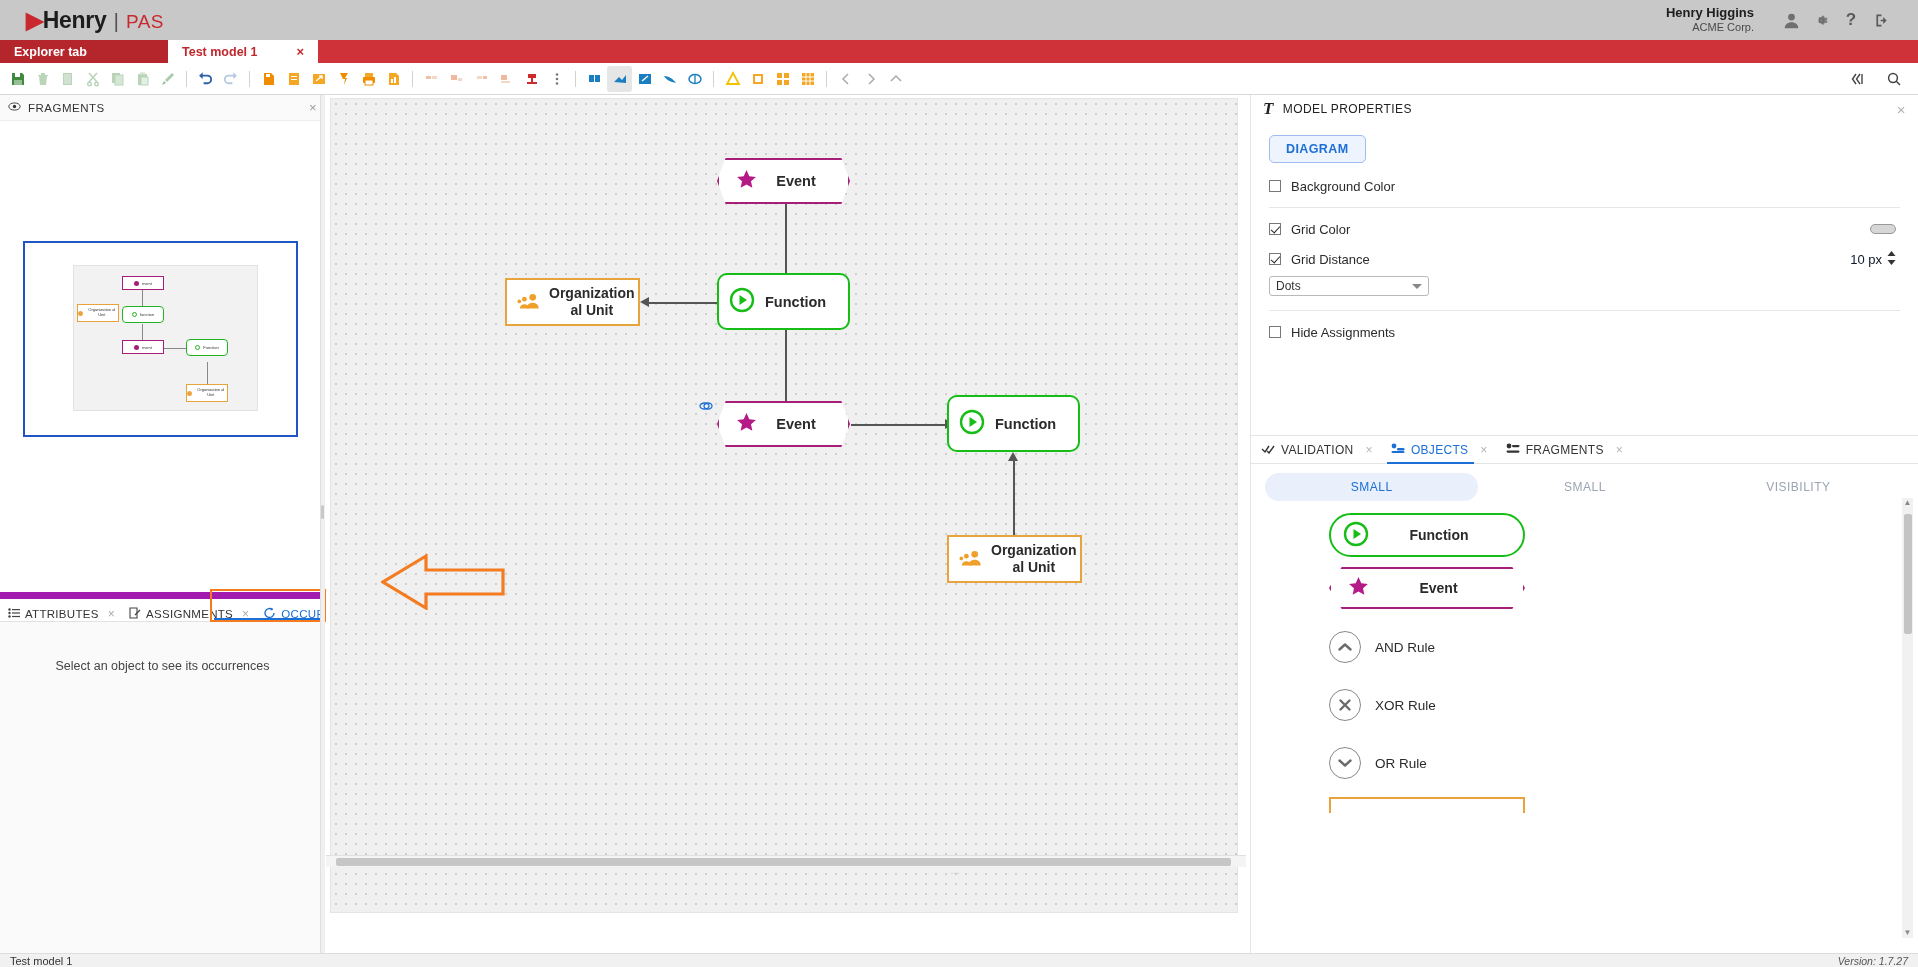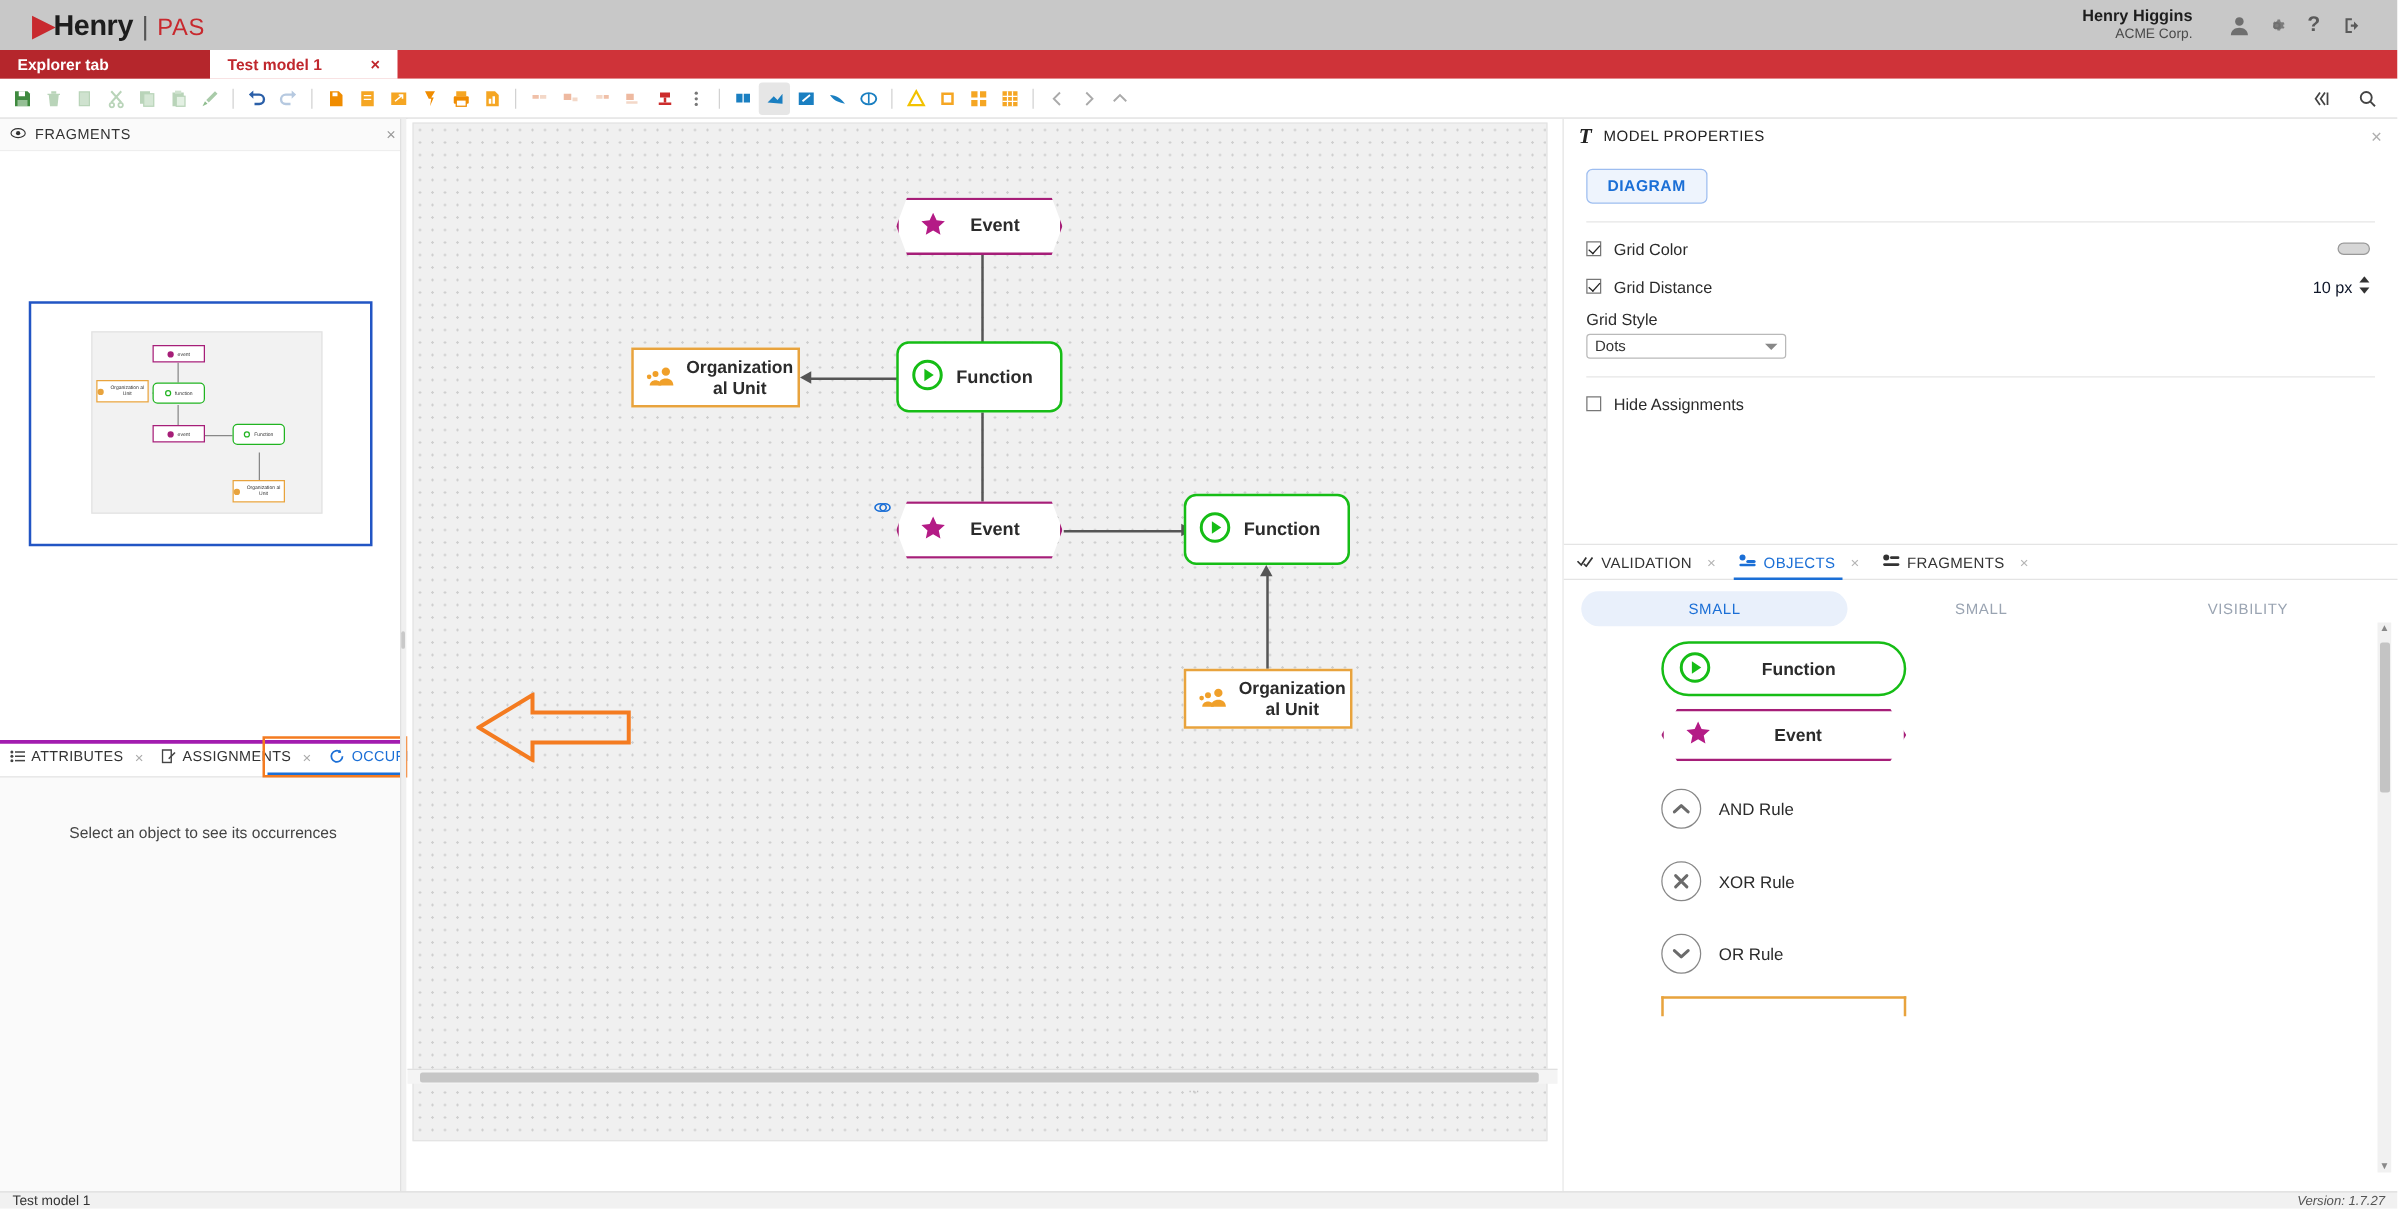--- a/index.html
+++ b/index.html
@@ -76,21 +76,21 @@
              display:flex; align-items:center; justify-content:center; color:#333; }
   .mini-ou { border:1px solid #e8a33d; background:#fff; width:42px; height:18px;
              display:flex; align-items:center; justify-content:center; text-align:center; color:#333; line-height:1.15;}
   .mini-dot-star { width:5px; height:5px; background:#a61e78; border-radius:50%; margin-right:3px; }
   .mini-dot-fn { width:5px; height:5px; border:1px solid #21b421; border-radius:50%; margin-right:3px; }
   .mini-dot-ou { width:5px; height:5px; background:#e8a33d; border-radius:50%; margin-right:3px; }
   .mini-line { position:absolute; background:#888; }
 
   .bottomtabs {
     position:absolute; left:0; top:497px; width:325px; height:30px;
-    display:flex; align-items:flex-end; border-top:3px solid #a21caf;
+    display:flex; align-items:flex-start; border-top:7px solid #a21caf;
     border-bottom:1px solid #e2e2e2; background:#fff; font-size:11.5px;
   }
   .btab { display:flex; align-items:center; gap:5px; padding:0 6px 0 8px; height:30px; color:#333; letter-spacing:0.3px;}
   .btab .bx { color:#aaa; font-size:12px; margin-left:4px;}
   .btab-active { color:#1b6fd6; position:relative; }
   .btab-highlight {
     position:absolute; left:210px; top:494px; width:116px; height:33px;
     border:2px solid #f47b20; pointer-events:none;
   }
   .btab-underline { position:absolute; left:214px; top:523px; width:108px; height:2px; background:#1b6fd6; }
@@ -701,20 +701,24 @@
     <div class="props-head">
       <span class="serif-t">T</span>
       <span>MODEL PROPERTIES</span>
       <span class="ph-close">×</span>
     </div>
 
     <div class="diagram-chip">DIAGRAM</div>
 
     <div style="height:8px"></div>
 
+    <div class="prow">
+      <span class="chk"></span>
+      <span>Background Color</span>
+    </div>
 
     <div class="pdiv"></div>
 
     <div class="prow">
       <span class="chk on"></span>
       <span>Grid Color</span>
       <span class="val">
         <span class="color-swatch"></span>
       </span>
     </div>
@@ -726,21 +730,20 @@
         <span>10 px</span>
         <span>
           <svg width="9" height="14" viewBox="0 0 9 14">
               <path d="M4.5 0l4 5h-8z" fill="#333"></path>
               <path d="M4.5 14l-4-5h8z" fill="#333"></path>
             </svg>
         </span>
       </span>
     </div>
 
-    <div class="plabel">Grid Style</div>
     <div class="pselect">
       <span>Dots</span>
       <span class="caret"></span>
     </div>
 
     <div class="pdiv" style="margin-top:14px;"></div>
 
     <div class="prow">
       <span class="chk"></span>
       <span>Hide Assignments</span>

